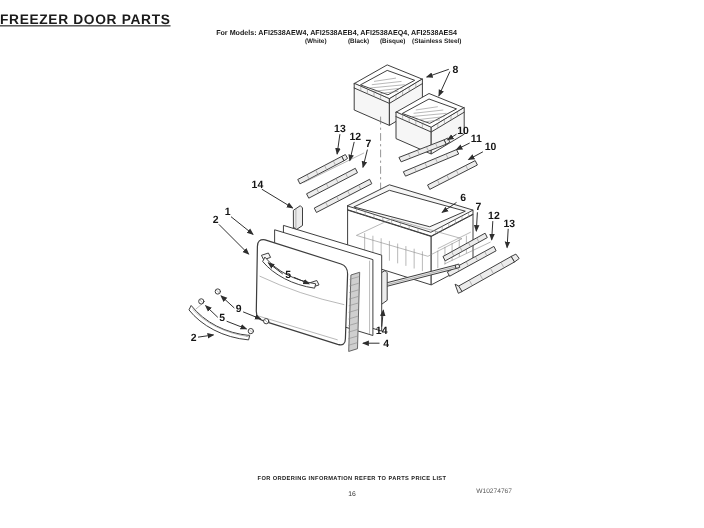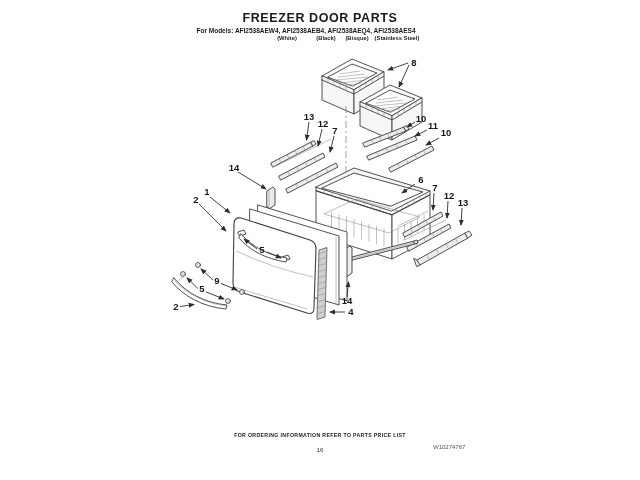--- a/index.html
+++ b/index.html
@@ -1,19 +1,19 @@
 <!DOCTYPE html>
 <html><head>
 <meta charset="utf-8">
 <style>
   html,body{margin:0;padding:0;background:#fff;}
   .page{position:relative;width:640px;height:480px;background:#ffffff;overflow:hidden;
         font-family:"Liberation Sans",sans-serif;color:#1a1a1a;}
-  .hdr-title{position:absolute;top:11px;left:0;width:100%;text-align:center;
-             font-size:12.5px;font-weight:bold;letter-spacing:.6px;}
+  .hdr-title{position:absolute;top:11px;left:0;width:100%;
+             font-size:12.5px;font-weight:bold;letter-spacing:.6px;text-decoration:underline;}
   .hdr-models{position:absolute;top:27px;left:0;width:100%;text-align:center;
               font-size:6.5px;font-weight:bold;transform:translateX(-14px);white-space:nowrap;}
   .hdr-finishes{position:absolute;top:35px;left:0;width:100%;height:10px;}
   .hdr-finishes span{position:absolute;transform:translateX(-50%);font-size:5.8px;
                      font-weight:bold;white-space:nowrap;}
   .diagram-svg{position:absolute;left:0;top:0;width:640px;height:480px;}
   .ftr-note{position:absolute;top:432px;left:0;width:100%;text-align:center;
             font-size:5.2px;font-weight:bold;letter-spacing:.35px;color:#222;}
   .ftr-page{position:absolute;top:446px;left:0;width:100%;text-align:center;
             font-size:6.2px;color:#333;}

